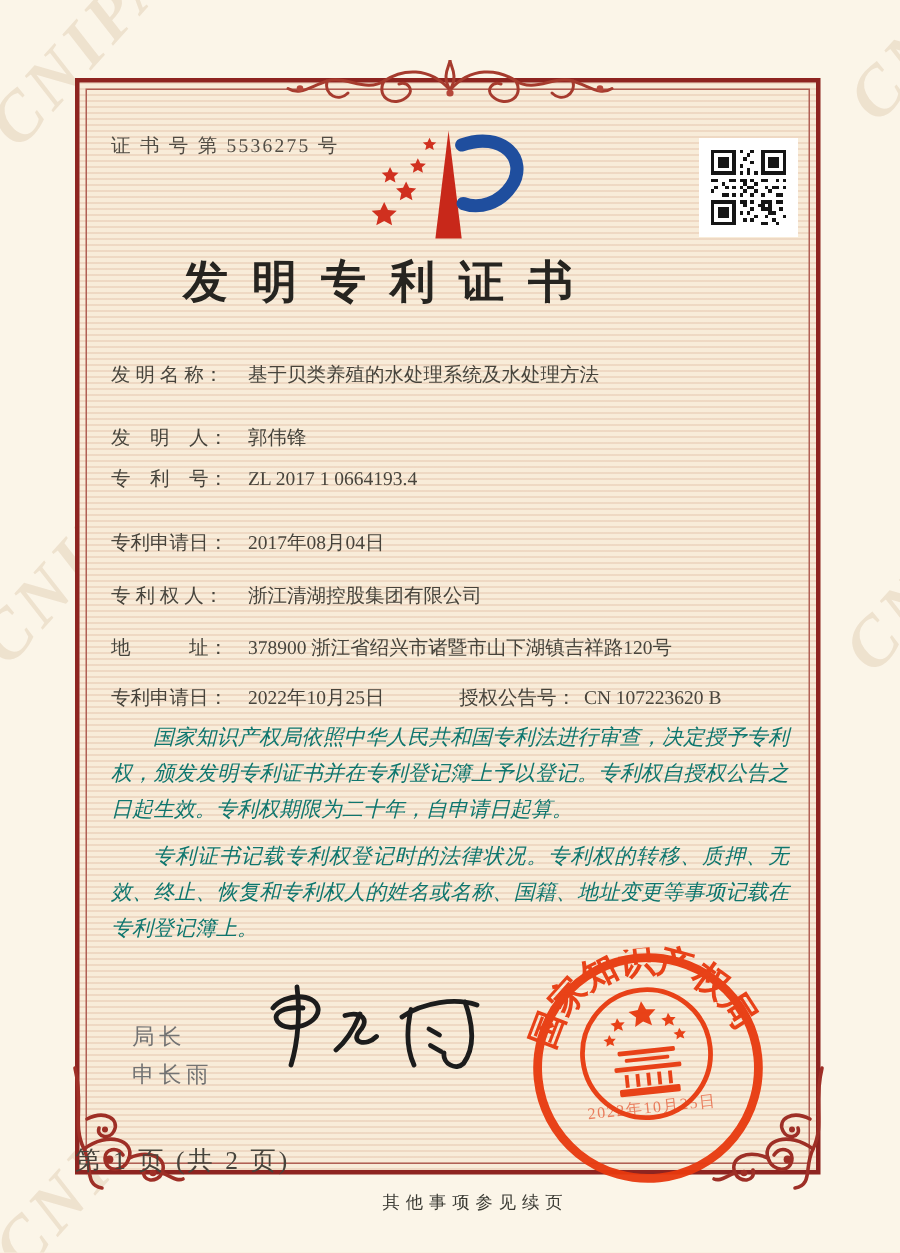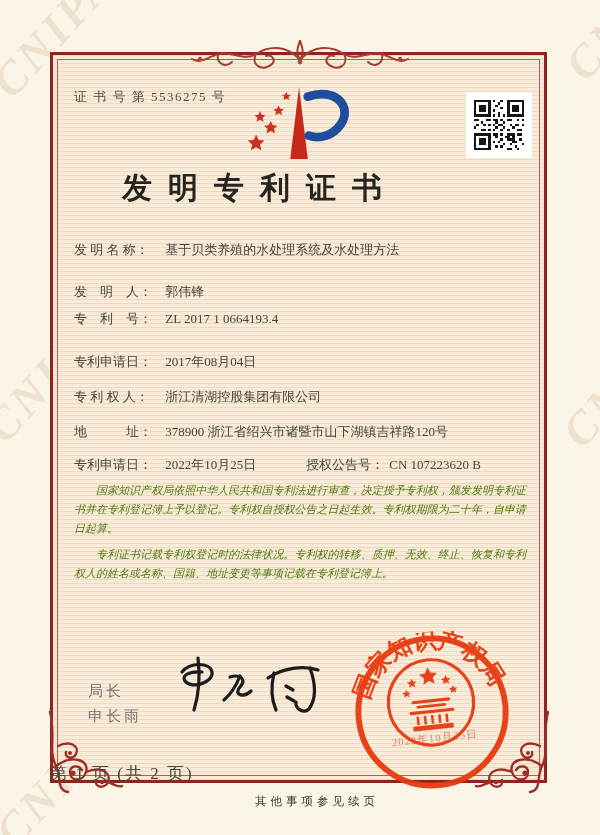--- a/index.html
+++ b/index.html
@@ -58,21 +58,21 @@
     position:absolute;left:74px;width:460px;
     font-size:13px;color:#47443c;white-space:nowrap;
   }
   .flabel{display:inline-block;min-width:86px;}
   .fvalue{margin-left:2px;}
   .pair2{position:absolute;left:232px;top:0;}
 
   
   .body-text{
     position:absolute;left:74px;top:481px;width:452px;
-    font-size:11px;line-height:1.72;color:#4d7c0f;
+    font-size:14px;line-height:1.72;color:#0f766e;
     font-style:italic;text-align:justify;
   }
   .body-text p{margin:0 0 7px 0;text-indent:2em;}
 
   
   .signer-title,.signer-name{
     position:absolute;left:88px;
     font-family:Liberation Sans, sans-serif;
     font-size:15px;letter-spacing:3px;color:#737373;
   }

